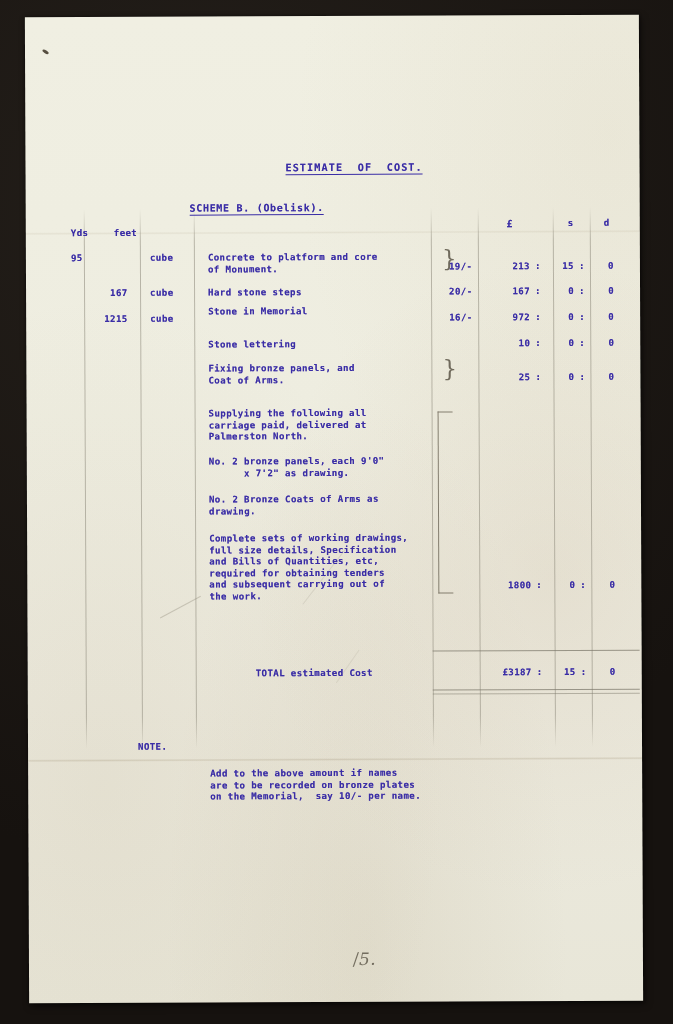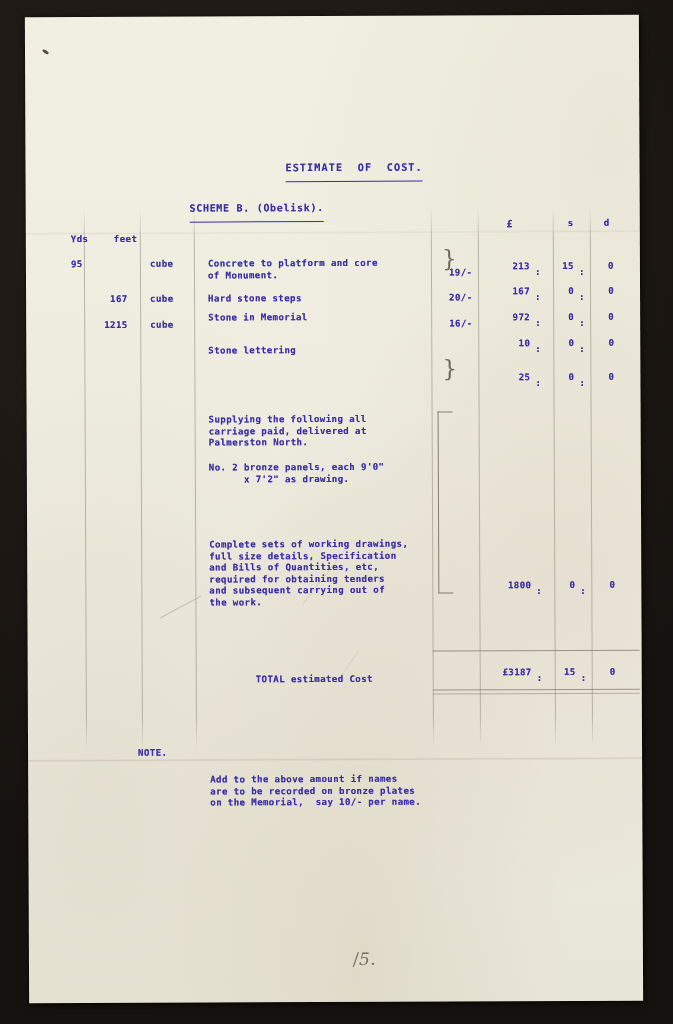--- a/index.html
+++ b/index.html
@@ -82,28 +82,27 @@
     pointer-events: none;
   }
 
   
   .title {
     position: absolute;
     white-space: pre;
   }
   .title .ul {
     border-bottom: 1.2px solid #3a2da6;
-    padding-bottom: 8px;
+    padding-bottom: 1px;
     text-align: right;
   }
 
   .blk {
     position: absolute;
     white-space: pre;
-    margin-top: 6px;
   }
 
   
   .money {
     position: absolute;
     white-space: pre;
     text-align: right;
   }
 
   
@@ -236,34 +235,38 @@
       <div class="blk ink" style="left:553px; top:297px;">:</div>
       <div class="money ink" style="left:562px; top:297px; width:26px;">0</div>
 
       <div class="blk ink" style="left:182px; top:323px;">Stone lettering</div>
       <div class="money ink" style="left:462px; top:323px; width:42px;">10</div>
       <div class="blk ink" style="left:509px; top:323px;">:</div>
       <div class="money ink" style="left:522px; top:323px; width:26px;">0</div>
       <div class="blk ink" style="left:553px; top:323px;">:</div>
       <div class="money ink" style="left:562px; top:323px; width:26px;">0</div>
 
+      <div class="blk ink" style="left:182px; top:347px;">Fixing bronze panels, and
+Coat of Arms.</div>
       <div class="brace" style="left:416px; top:342px; font-size:23px;">}</div>
       <div class="money ink" style="left:462px; top:357px; width:42px;">25</div>
       <div class="blk ink" style="left:509px; top:357px;">:</div>
       <div class="money ink" style="left:522px; top:357px; width:26px;">0</div>
       <div class="blk ink" style="left:553px; top:357px;">:</div>
       <div class="money ink" style="left:562px; top:357px; width:26px;">0</div>
 
       <div class="bigbracket" style="left:411px; top:396px; width:14px; height:180px;"></div>
 
       <div class="blk ink" style="left:182px; top:392px;">Supplying the following all
 carriage paid, delivered at
 Palmerston North.</div>
       <div class="blk ink" style="left:182px; top:440px;text-align:center;">No. 2 bronze panels, each 9'0"
 x 7'2" as drawing.</div>
+      <div class="blk ink" style="left:182px; top:478px;">No. 2 Bronze Coats of Arms as
+drawing.</div>
       <div class="blk ink" style="left:182px; top:517px;">Complete sets of working drawings,
 full size details, Specification
 and Bills of Quantities, etc,
 required for obtaining tenders
 and subsequent carrying out of
 the work.</div>
 
       <div class="money ink" style="left:452px; top:565px; width:52px;">1800</div>
       <div class="blk ink" style="left:509px; top:565px;">:</div>
       <div class="money ink" style="left:522px; top:565px; width:26px;">0</div>

